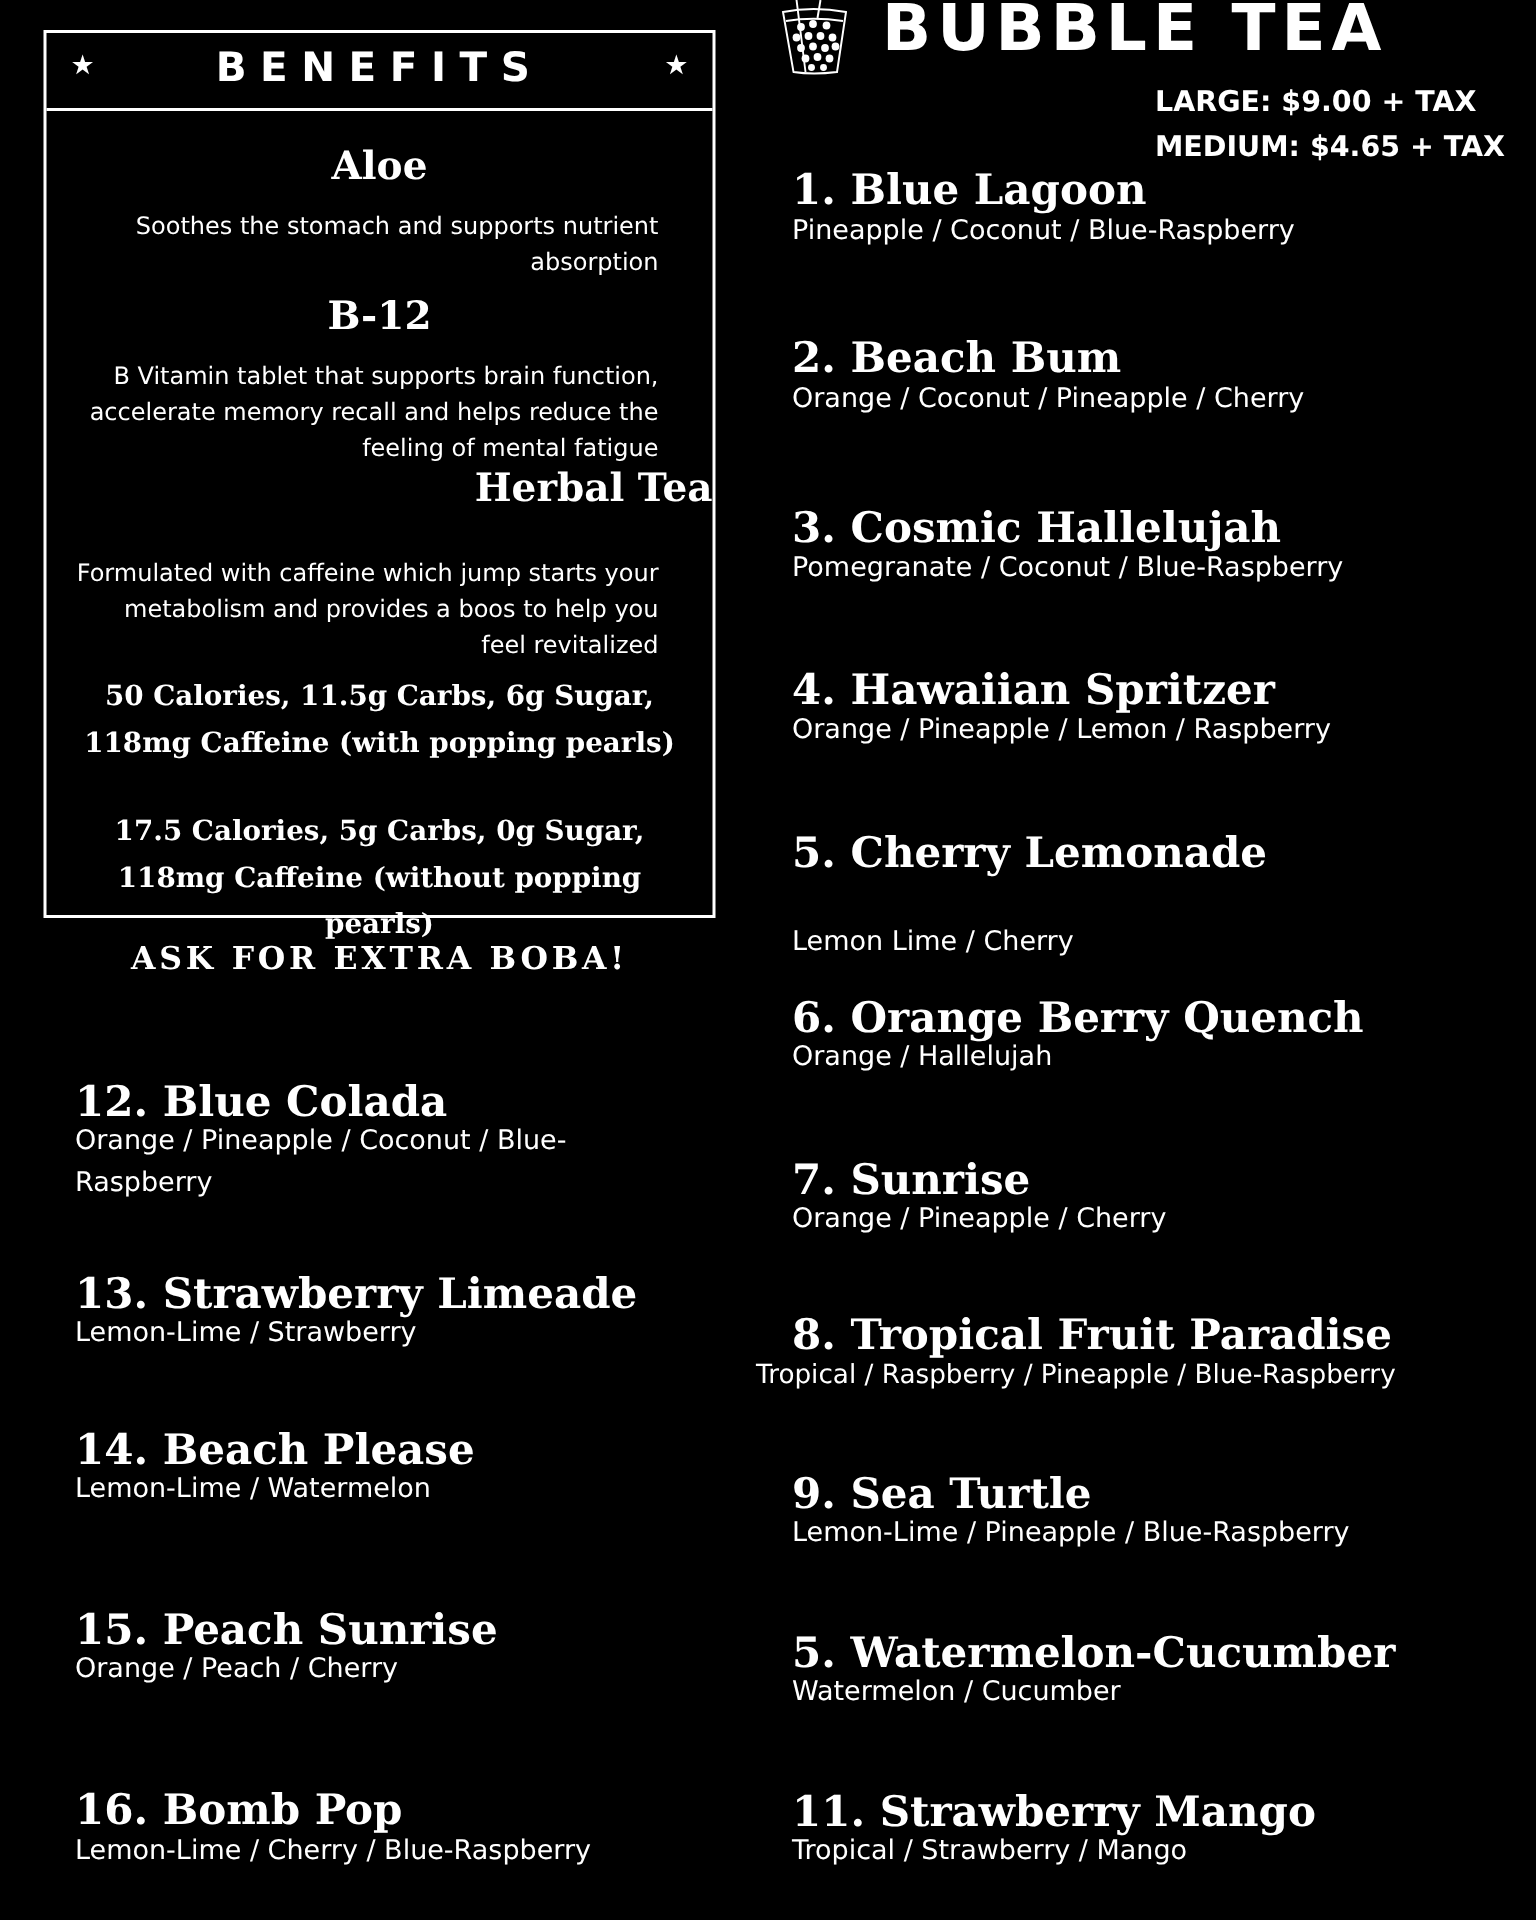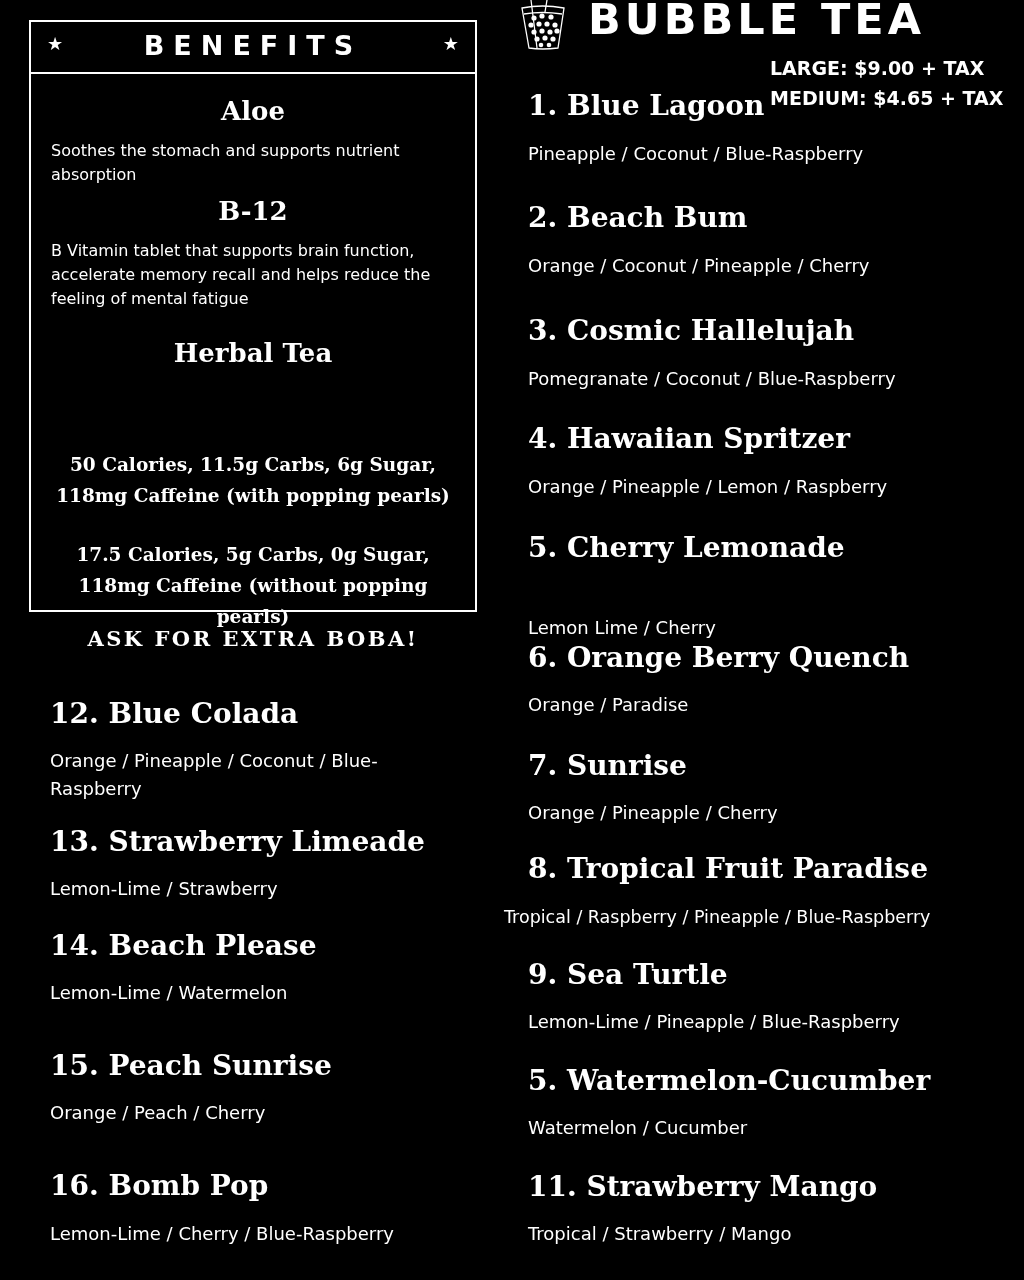--- a/index.html
+++ b/index.html
@@ -52,21 +52,21 @@
       position: absolute;
       left: 0; right: 0;
       text-align: center;
       font-family: "DejaVu Serif", serif;
       font-weight: bold;
       font-size: 26px;
     }
     .benefit-desc {
       position: absolute;
       left: 20px; right: 36px;
-      text-align: left;
+      text-align: right;
       font-family: "DejaVu Sans", sans-serif;
       font-size: 16px;
       line-height: 24px;
     }
     .nutrition {
       position: absolute;
       left: 8px; right: 8px;
       text-align: center;
       font-family: "DejaVu Serif", serif;
       font-weight: bold;
@@ -110,20 +110,21 @@
       font-size: 19px;
     }
 
     
     .drink-name {
       position: absolute;
       font-family: "DejaVu Serif", serif;
       font-weight: bold;
       font-size: 28px;
       white-space: nowrap;
+      margin-top: 21px;
     }
     .drink-flavors {
       position: absolute;
       font-family: "DejaVu Sans", sans-serif;
       font-size: 18px;
       line-height: 28px;
       white-space: nowrap;
     }
     .wrap { white-space: normal; width: 380px; }
   </style>
@@ -136,21 +137,22 @@
     <div class="benefits-title">BENEFITS</div>
     <span class="star" style="right:16px;">★</span>
   </div>
 
   <div class="benefit-name" style="top:74px;">Aloe</div>
   <div class="benefit-desc" style="top:117px;">Soothes the stomach and supports nutrient absorption</div>
 
   <div class="benefit-name" style="top:174px;">B-12</div>
   <div class="benefit-desc" style="top:217px;">B Vitamin tablet that supports brain function, accelerate memory recall and helps reduce the feeling of mental fatigue</div>
 
-  <div class="benefit-name" style="top:316px;">Herbal Tea</div>
+  <div class="benefit-name" style="top:289px;text-align:right;">Herbal Tea</div>
+  <div class="benefit-desc" style="top:348px;">Formulated with caffeine which jump starts your metabolism and provides a boos to help you feel revitalized</div>
 
   <div class="nutrition" style="top:427px;">50 Calories, 11.5g Carbs, 6g Sugar, 118mg Caffeine (with popping pearls)</div>
   <div class="nutrition" style="top:517px;">17.5 Calories, 5g Carbs, 0g Sugar, 118mg Caffeine (without popping pearls)</div>
 </div>
 
 <div class="extra-boba">ASK FOR EXTRA BOBA!</div>
 
 <svg class="cup-icon" viewBox="0 0 48 50">
   <g fill="none" stroke="#ffffff" stroke-width="1.3">
     <line x1="13" y1="0" x2="19" y2="48"></line>
@@ -190,21 +192,21 @@
 <div class="drink-name" style="left:528px; top:314px;">3. Cosmic Hallelujah</div>
 <div class="drink-flavors" style="left:528px; top:365px;">Pomegranate / Coconut / Blue-Raspberry</div>
 
 <div class="drink-name" style="left:528px; top:422px;">4. Hawaiian Spritzer</div>
 <div class="drink-flavors" style="left:528px; top:473px;">Orange / Pineapple / Lemon / Raspberry</div>
 
 <div class="drink-name" style="left:528px; top:531px;">5. Cherry Lemonade</div>
 <div class="drink-flavors" style="left:528px; top:582px;margin-top:32px;">Lemon Lime / Cherry</div>
 
 <div class="drink-name" style="left:528px; top:641px;">6. Orange Berry Quench</div>
-<div class="drink-flavors" style="left:528px; top:691px;">Orange / Paradise</div>
+<div class="drink-flavors" style="left:528px; top:691px;">Orange / Hallelujah</div>
 
 <div class="drink-name" style="left:528px; top:749px;">7. Sunrise</div>
 <div class="drink-flavors" style="left:528px; top:799px;">Orange / Pineapple / Cherry</div>
 
 <div class="drink-name" style="left:528px; top:852px;">8. Tropical Fruit Paradise</div>
 <div class="drink-flavors" style="left:504px; top:903px; font-size:17.5px;">Tropical / Raspberry / Pineapple / Blue-Raspberry</div>
 
 <div class="drink-name" style="left:528px; top:958px;">9. Sea Turtle</div>
 <div class="drink-flavors" style="left:528px; top:1008px;">Lemon-Lime / Pineapple / Blue-Raspberry</div>
 

